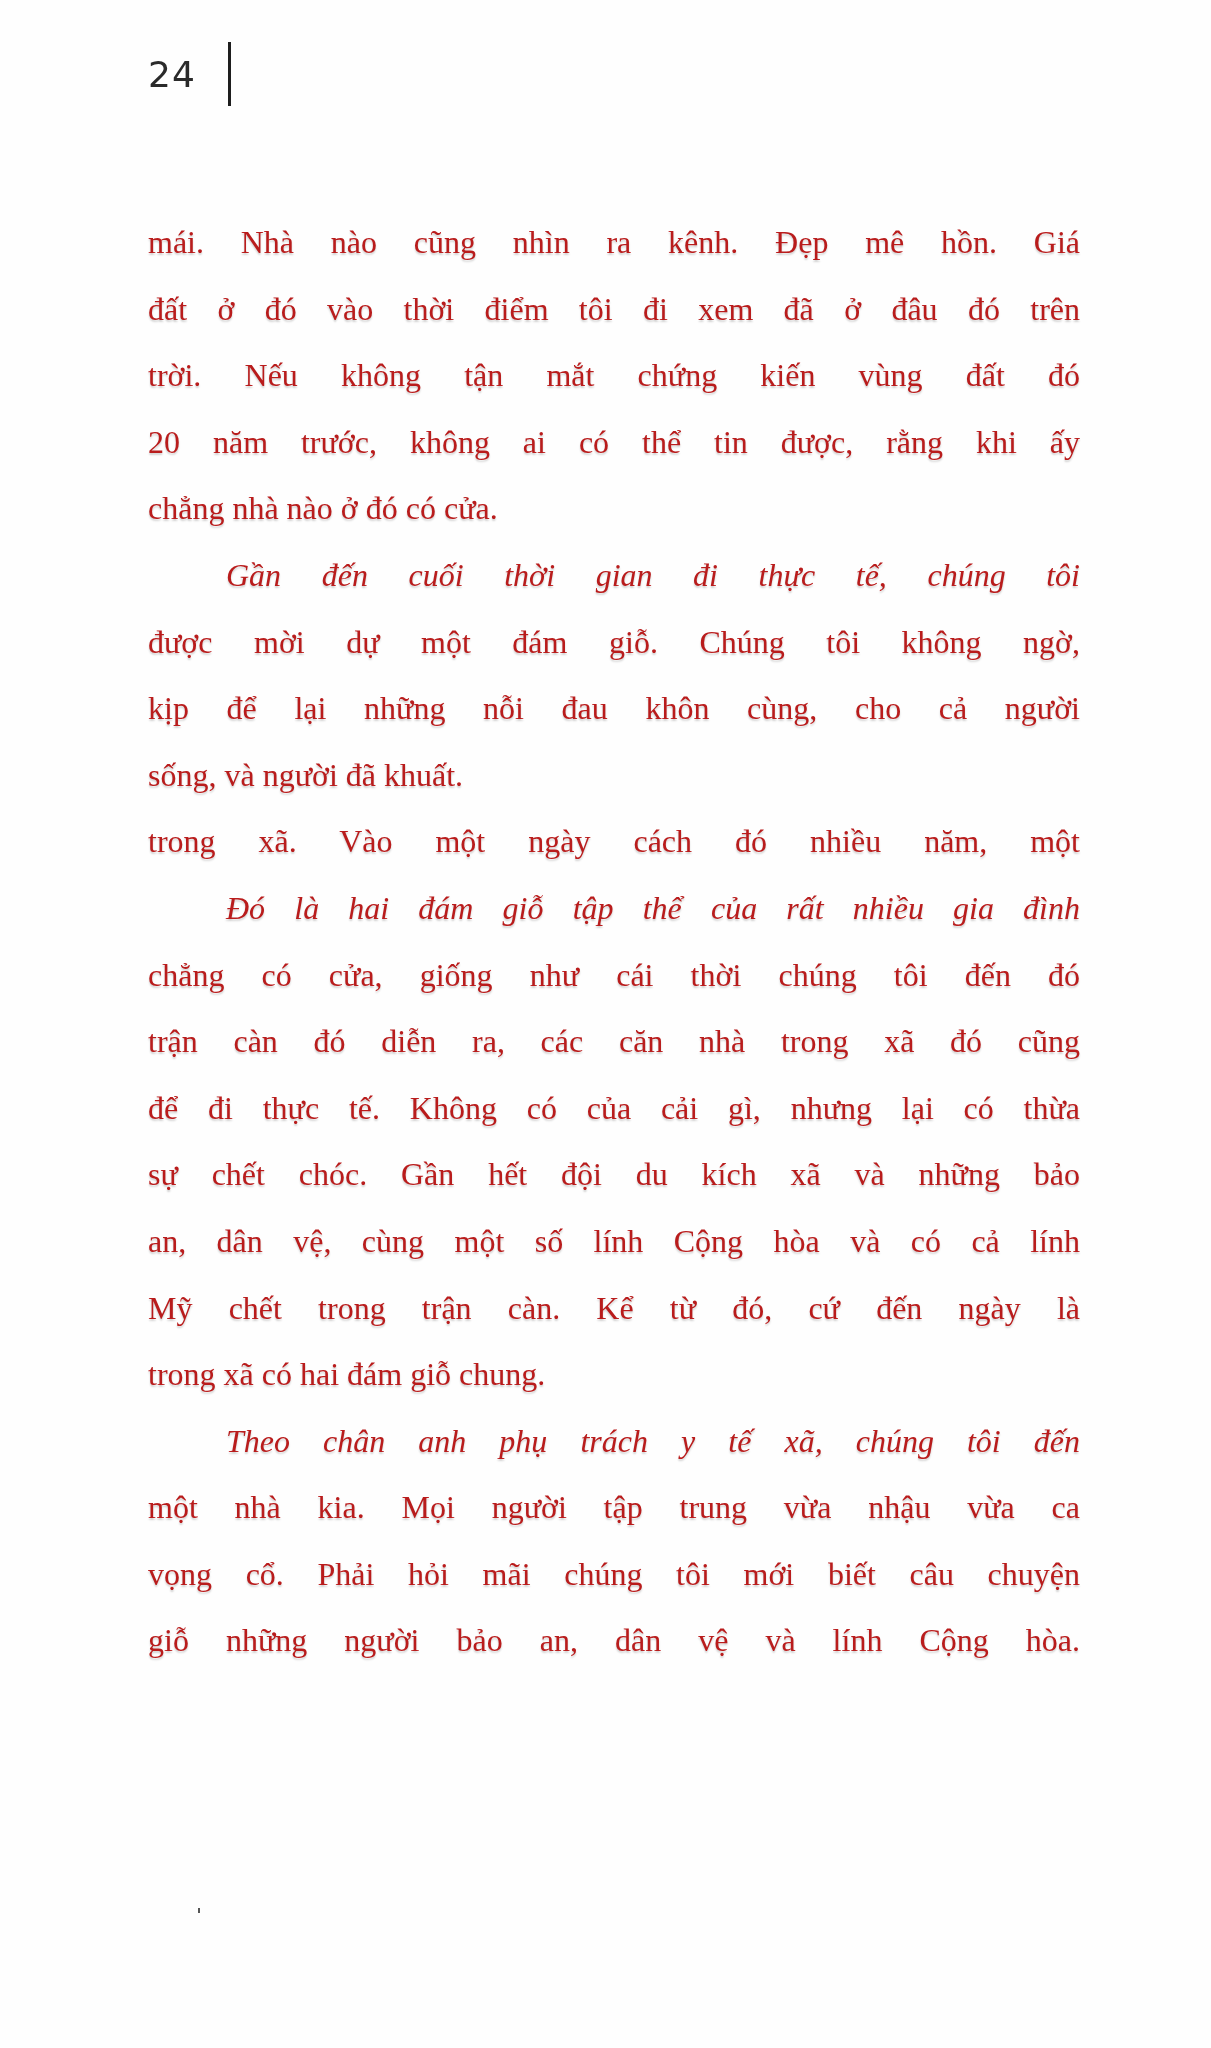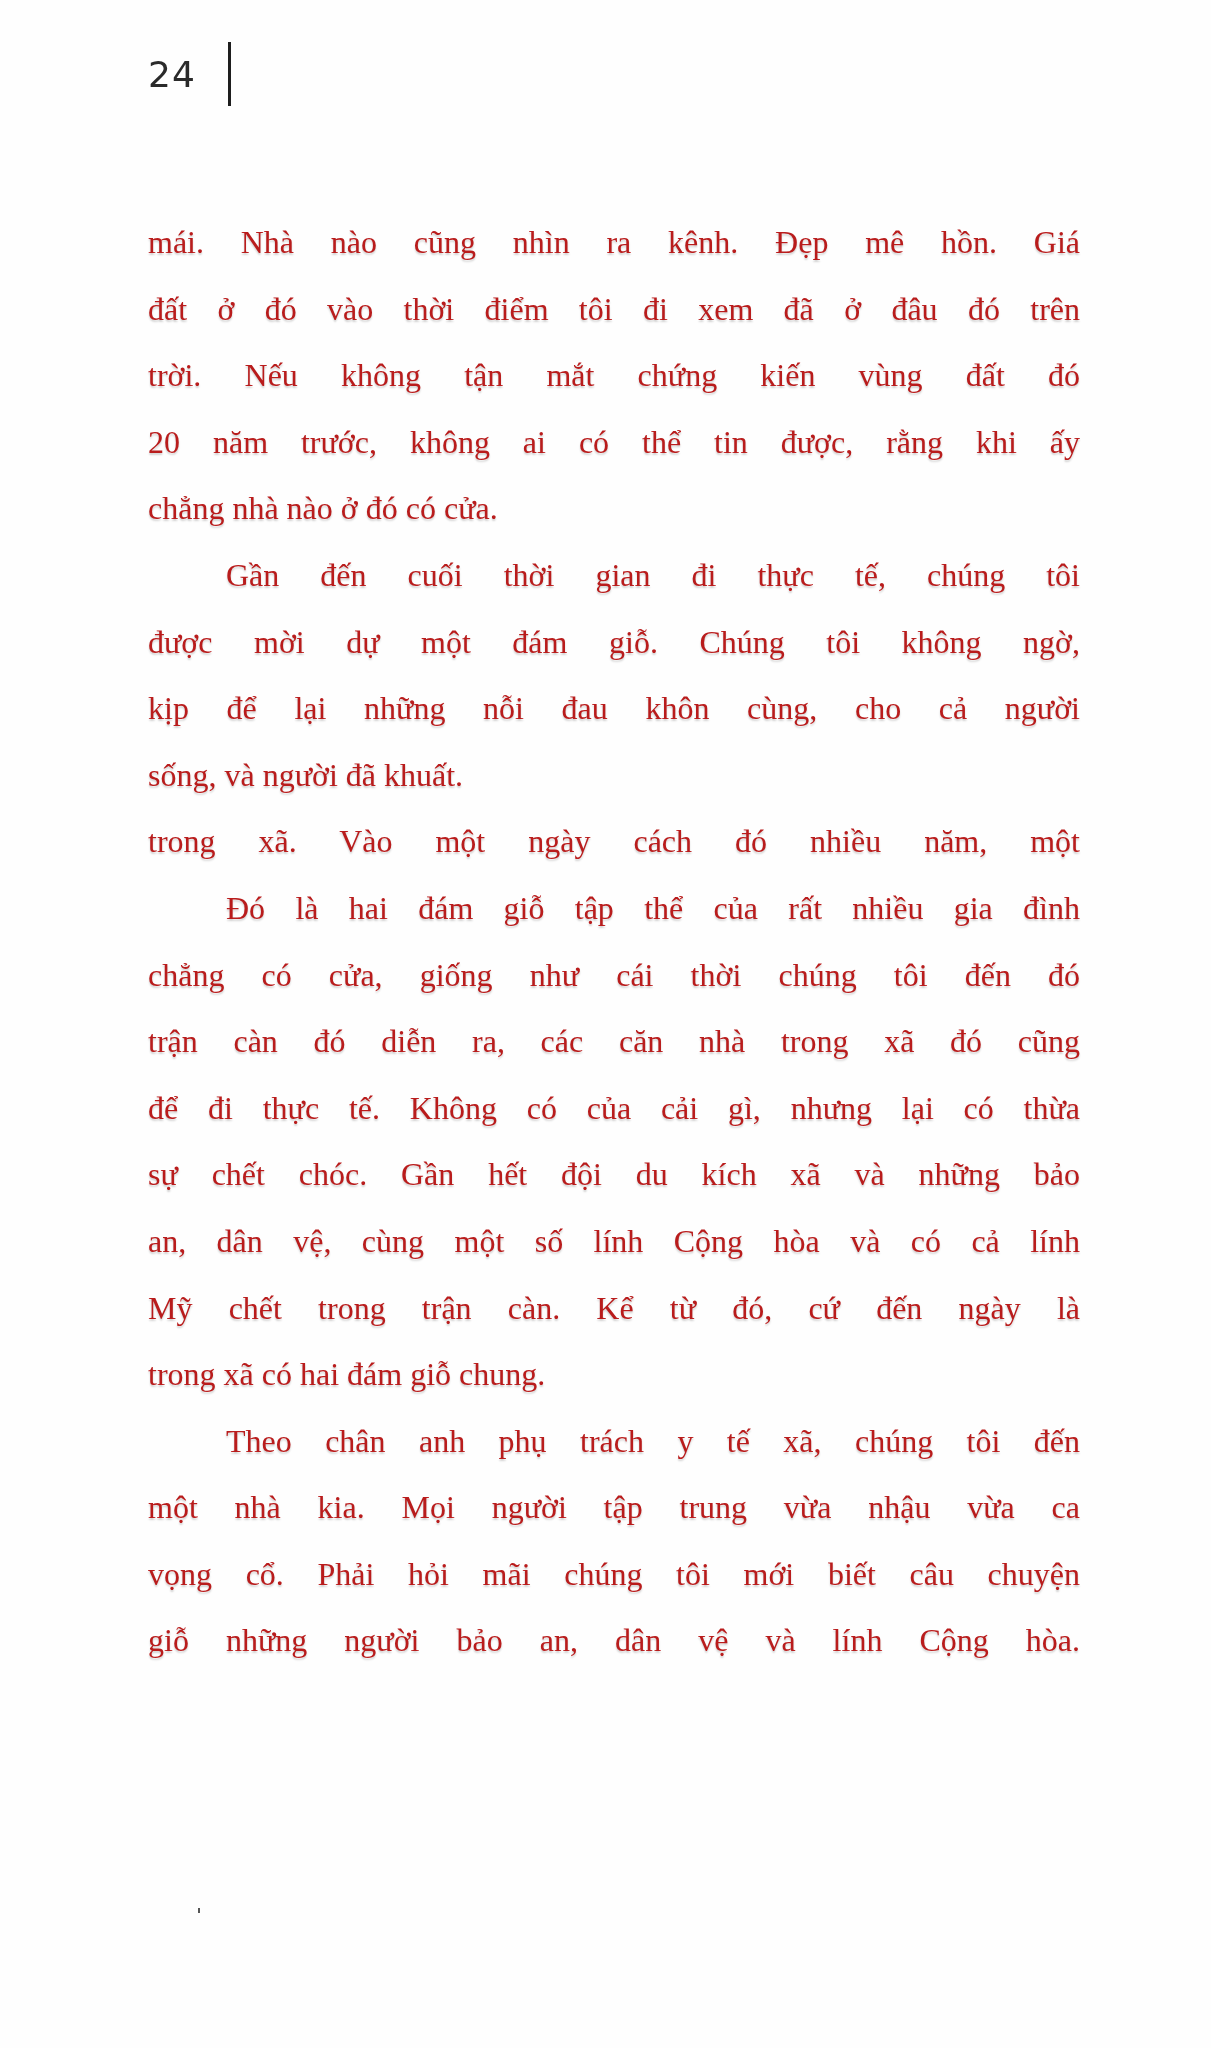--- a/index.html
+++ b/index.html
@@ -66,20 +66,21 @@
     display: block;
     white-space: nowrap;
     text-align: justify;
     text-align-last: justify;
   }
   .line.last {
     text-align-last: left;
   }
   .indent {
     padding-left: 78px;
+    font-style: italic;
   }
   .stray-mark {
     position: absolute;
     left: 198px;
     top: 1908px;
     width: 2px;
     height: 5px;
     background: #555;
   }
 </style>

